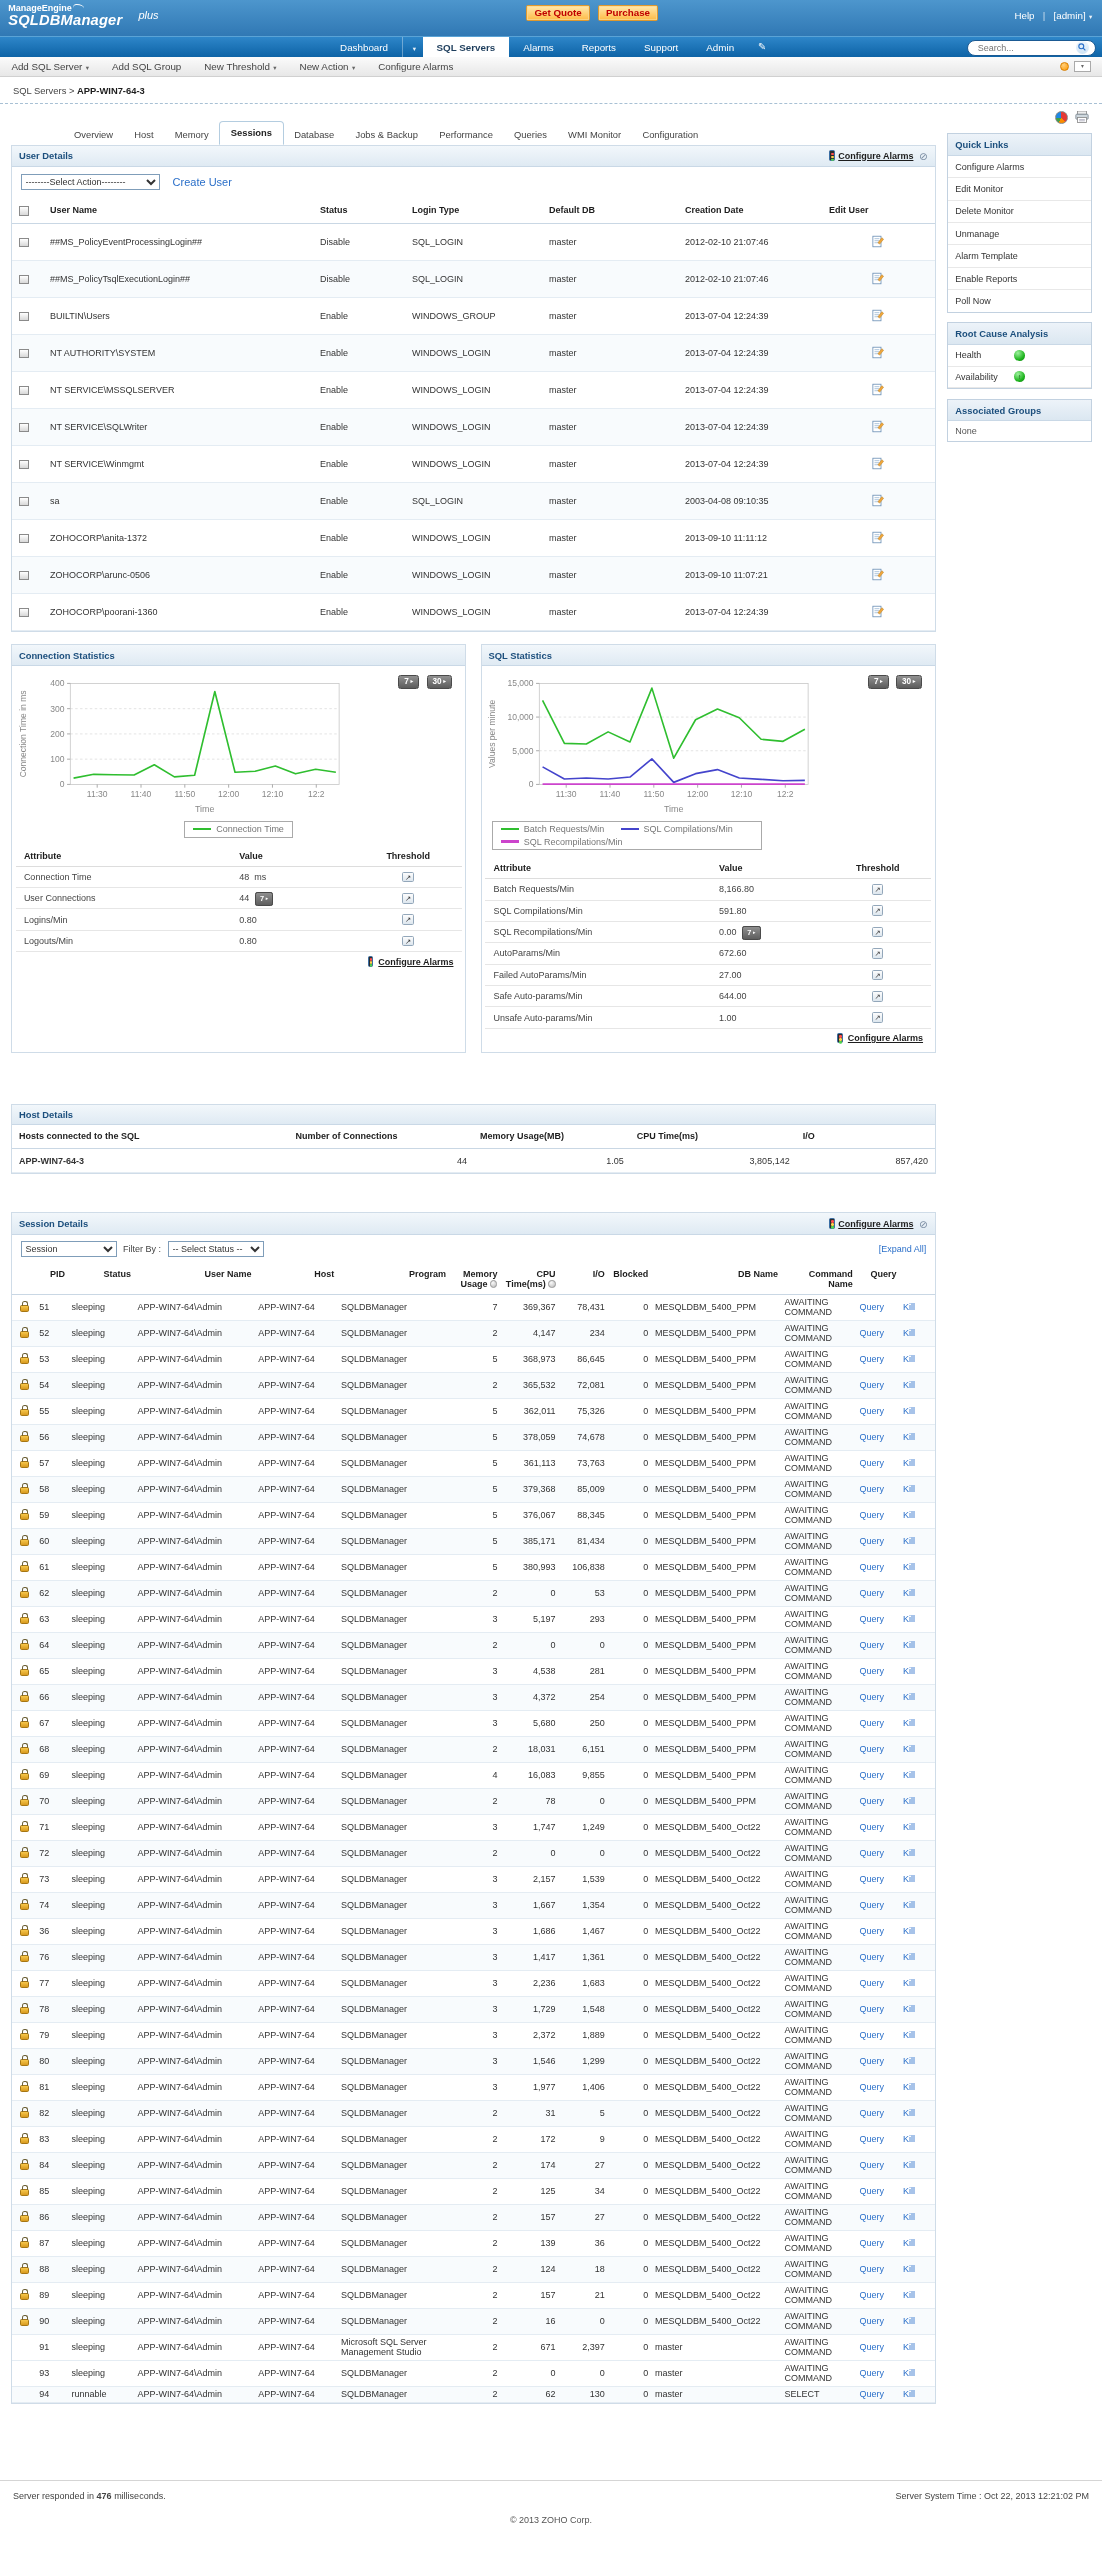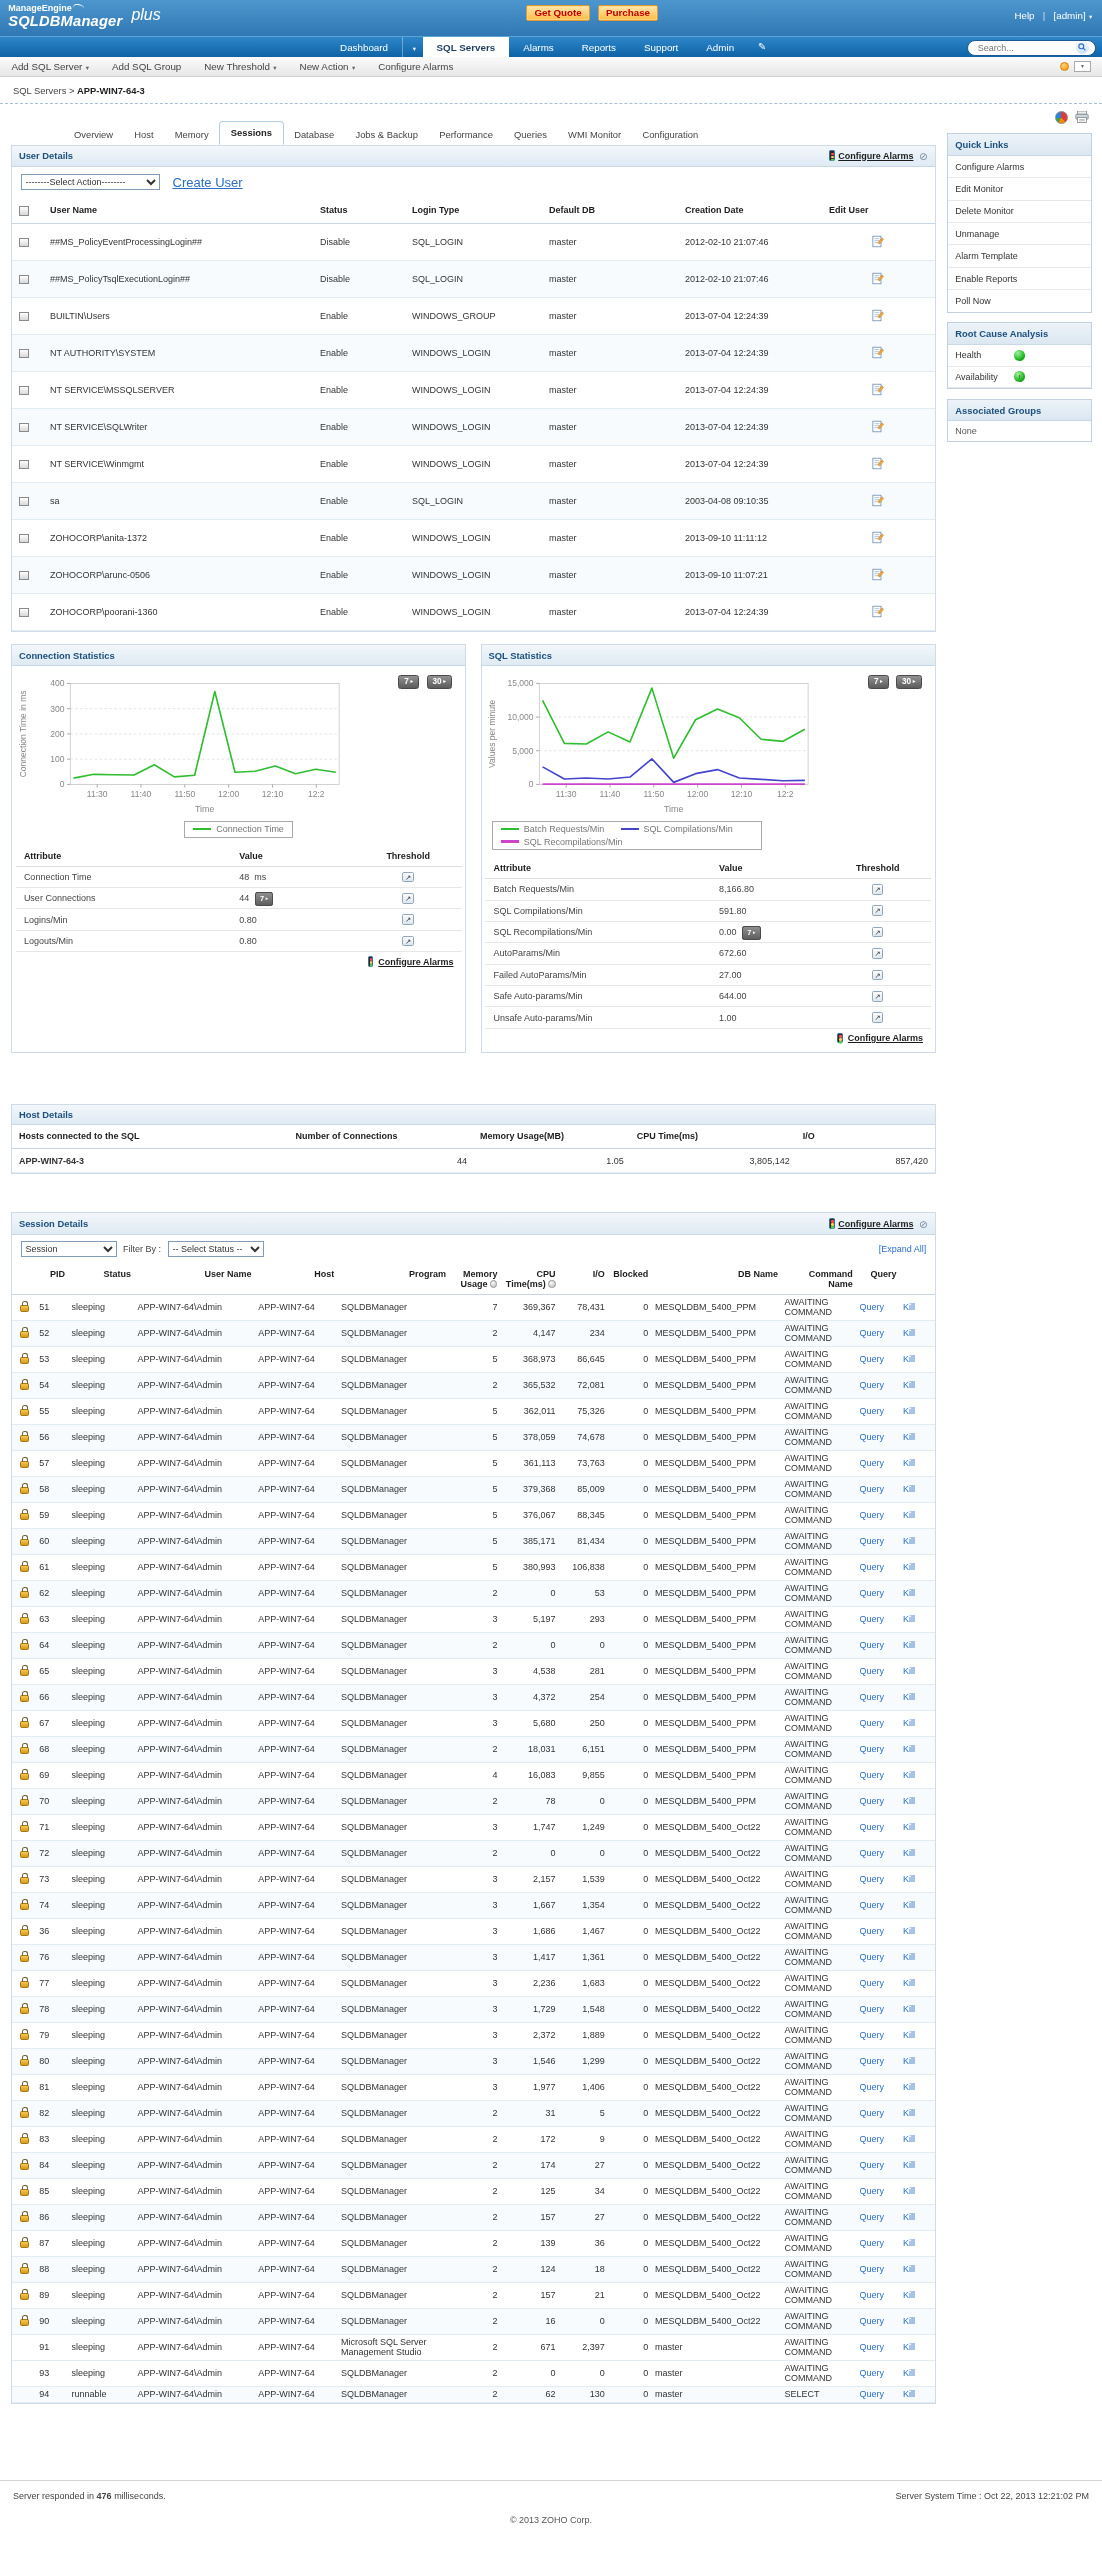--- a/index.html
+++ b/index.html
@@ -7,21 +7,21 @@
   body{width:1102px;min-height:2576px;background:#fff;color:#333;
        font-family:"Liberation Sans","DejaVu Sans",sans-serif;font-size:9.8px}
   a{text-decoration:none;cursor:pointer}
 
   
   .hdr{height:36px;background:linear-gradient(#4d96cd,#3078b4);position:relative}
   .logo{position:absolute;left:8.2px;top:2.5px;color:#fff;line-height:1.05}
   .logo .me{font-size:9px;font-weight:bold}
   .logo .swoosh{display:inline-block;width:11.4px;height:6.5px;border-top:1.6px solid #fff;border-radius:50% 100% 0 0/100% 100% 0 0;margin-left:0.8px}
   .logo .prod{font-size:14.7px;font-weight:bold;font-style:italic;letter-spacing:0.2px}
-  .logo .plus{font-style:italic;font-size:16px;position:relative;top:-5.7px;margin-left:9px}
+  .logo .plus{font-style:italic;font-size:11px;position:relative;top:-5.7px;margin-left:16px}
   .hdr-btns{position:absolute;left:526px;top:4.9px;display:flex;gap:7.4px}
   .obtn{background:linear-gradient(#ffe8ad,#ffbb45);border:0.8px solid #e0992e;color:#c00000;
         font-weight:bold;font-size:9.8px;padding:1.6px 7.4px;border-radius:1.6px;cursor:pointer;
         box-shadow:0 0 0 0.8px #f7d892 inset}
   .hdr-right{position:absolute;right:9.8px;top:9.8px;color:#fff;font-size:9.8px;display:flex;gap:8.2px;align-items:center}
   .hdr-right .sep{opacity:.7}
   .dd-caret{font-size:6.5px;margin-left:3.3px;opacity:.9}
 
   
   .nav{height:21px;background:linear-gradient(#2e86c9,#0d63a6);display:flex;justify-content:center;
@@ -66,21 +66,21 @@
   .phead .sp{flex:1}
   .cfg-link{color:#1d1d1d;font-weight:bold;font-size:9px;text-decoration:underline}
   .no-icon{color:#7d8fa5;font-size:10.6px;margin-left:5.7px;font-weight:normal;cursor:pointer}
   .tl{display:inline-block;width:5.7px;height:10.6px;background:#2b2b2b;border:0.8px solid #3a6ea5;border-radius:1.6px;position:relative;vertical-align:-1.6px;margin-right:3.3px}
   .tl::before{content:"";position:absolute;left:1.2px;top:1.2px;width:2.5px;height:2.5px;border-radius:50%;
               background:#ff5050;box-shadow:0 2.9px 0 #ffd24d,0 5.7px 0 #52d452}
 
   
   .uactions{padding:7.4px 8.2px;display:flex;align-items:center;gap:13px}
   select{font-size:9px;color:#333;border:0.8px solid #7f9db9;background:#fff;height:16.3px}
-  .link{color:#2a6fc9;text-decoration:underline;font-size:13px}
+  .link{color:#2a6fc9;font-size:11px}
   table.grid{width:100%;border-collapse:collapse;font-size:9px}
   .grid th{font-weight:bold;text-align:left;padding:7.4px 6.5px;border-bottom:0.8px solid #c9d7e4;color:#1d1d1d}
   .grid td{padding:0 6.5px;border-bottom:0.8px solid #e4ecf3;height:37px;color:#333}
   .grid tr.alt td{background:#f8fbfd}
   .checkbox{display:inline-block;width:9.8px;height:9.8px;border:0.8px solid #8a8a8a;background:linear-gradient(#fff,#d8d8d8);vertical-align:middle;cursor:pointer}
   .c-edit{text-align:center}
   .edit-icon{display:inline-block;cursor:pointer}
 
   
   .charts{display:flex;gap:15px}

